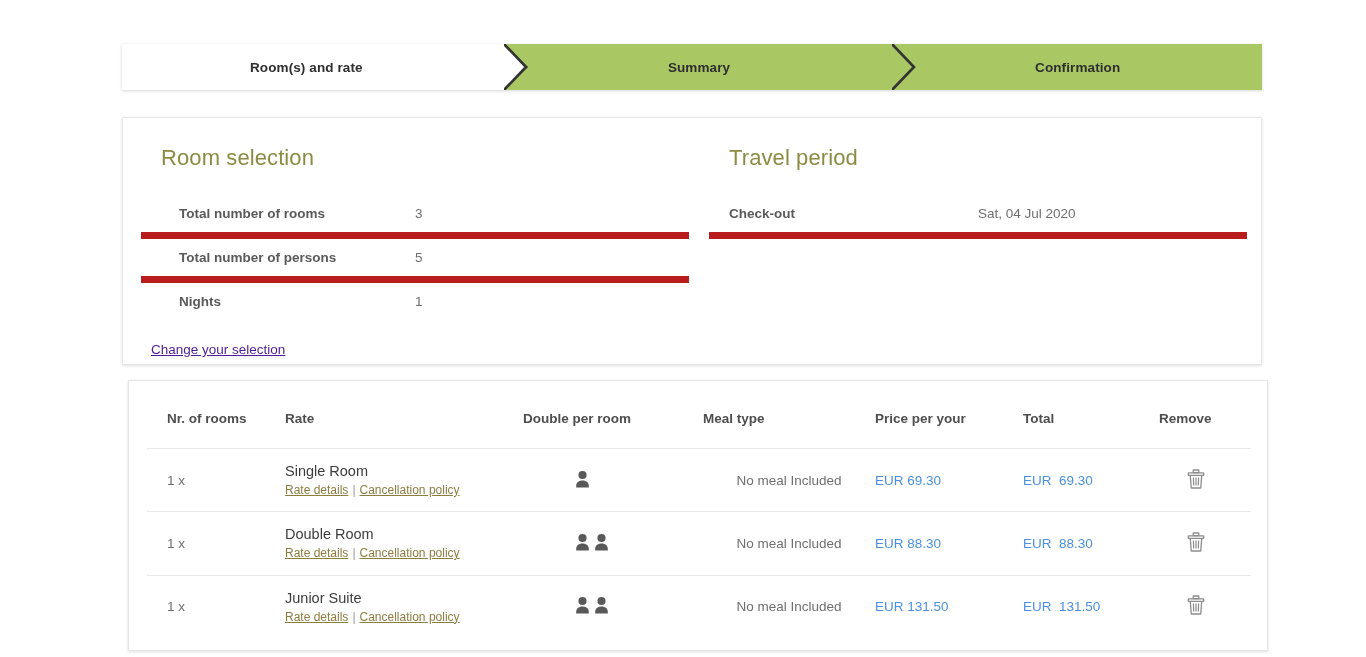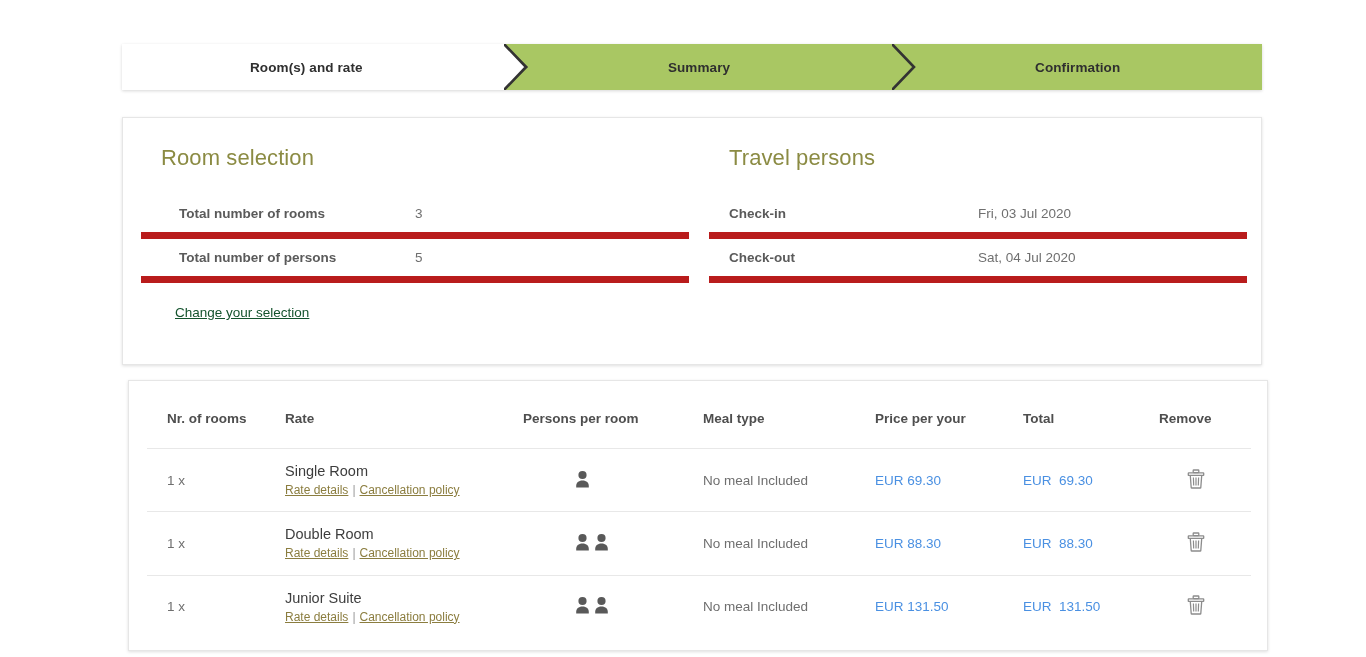--- a/index.html
+++ b/index.html
@@ -113,23 +113,23 @@
   }
   #col-travel .kv-key { padding-left: 20px !important; }
   .kv-val {
     color: #6f6f6f;
     font-weight: normal;
   }
 
   .change-link {
     display: inline-block;
     margin-top: 22px;
-    margin-left: 34px;
-    font-size: 13.5px;
-    color: #14532d;
+    margin-left: 10px;
+    font-size: 13.5px;
+    color: #4c1d95;
     text-decoration: underline;
     cursor: pointer;
   }
 
   
   .rooms-table {
     position: absolute;
     left: 18px;
     top: 20px;
     width: 1104px;
@@ -147,21 +147,21 @@
   .rooms-table tbody td {
     padding: 14px 0 14px 0;
     font-size: 13.5px;
     color: #6f6f6f;
     vertical-align: middle;
   }
 
   .c-nr     { width: 138px; padding-left: 20px !important; }
   .c-rate   { width: 238px; }
   .c-pers   { width: 180px; }
-  .c-meal   { width: 172px; }
+  .c-meal   { width: 172px; text-align: center; }
   .c-price  { width: 148px; }
   .c-total  { width: 136px; }
   .c-remove { width: 92px; }
 
   .room-name {
     font-size: 14.5px;
     color: #3d3d3d;
     font-weight: normal;
     margin-bottom: 4px;
   }
@@ -219,50 +219,50 @@
       <table class="kv-table">
         <tbody>
           <tr>
             <td class="kv-key">Total number of rooms</td>
             <td class="kv-val">3</td>
           </tr>
           <tr>
             <td class="kv-key">Total number of persons</td>
             <td class="kv-val">5</td>
           </tr>
+          <tr class="no-rule">
+            <td class="kv-key">Nights</td>
+            <td class="kv-val">1</td>
+          </tr>
         </tbody>
       </table>
       <a class="change-link">Change your selection</a>
     </div>
 
     <div class="sum-col" id="col-travel">
-      <div class="sec-title">Travel persons</div>
+      <div class="sec-title">Travel period</div>
       <table class="kv-table">
         <tbody>
-          <tr>
-            <td class="kv-key">Check-in</td>
-            <td class="kv-val">Fri, 03 Jul 2020</td>
-          </tr>
           <tr>
             <td class="kv-key">Check-out</td>
             <td class="kv-val">Sat, 04 Jul 2020</td>
           </tr>
         </tbody>
       </table>
     </div>
 
   </div>
 
   <div class="card" id="rooms-card">
     <table class="rooms-table">
       <thead>
         <tr>
           <th class="c-nr">Nr. of rooms</th>
           <th class="c-rate">Rate</th>
-          <th class="c-pers">Persons per room</th>
+          <th class="c-pers">Double per room</th>
           <th class="c-meal">Meal type</th>
           <th class="c-price">Price per your</th>
           <th class="c-total">Total</th>
           <th class="c-remove">Remove</th>
         </tr>
       </thead>
       <tbody>
 
         <tr>
           <td class="c-nr">1 x</td>

